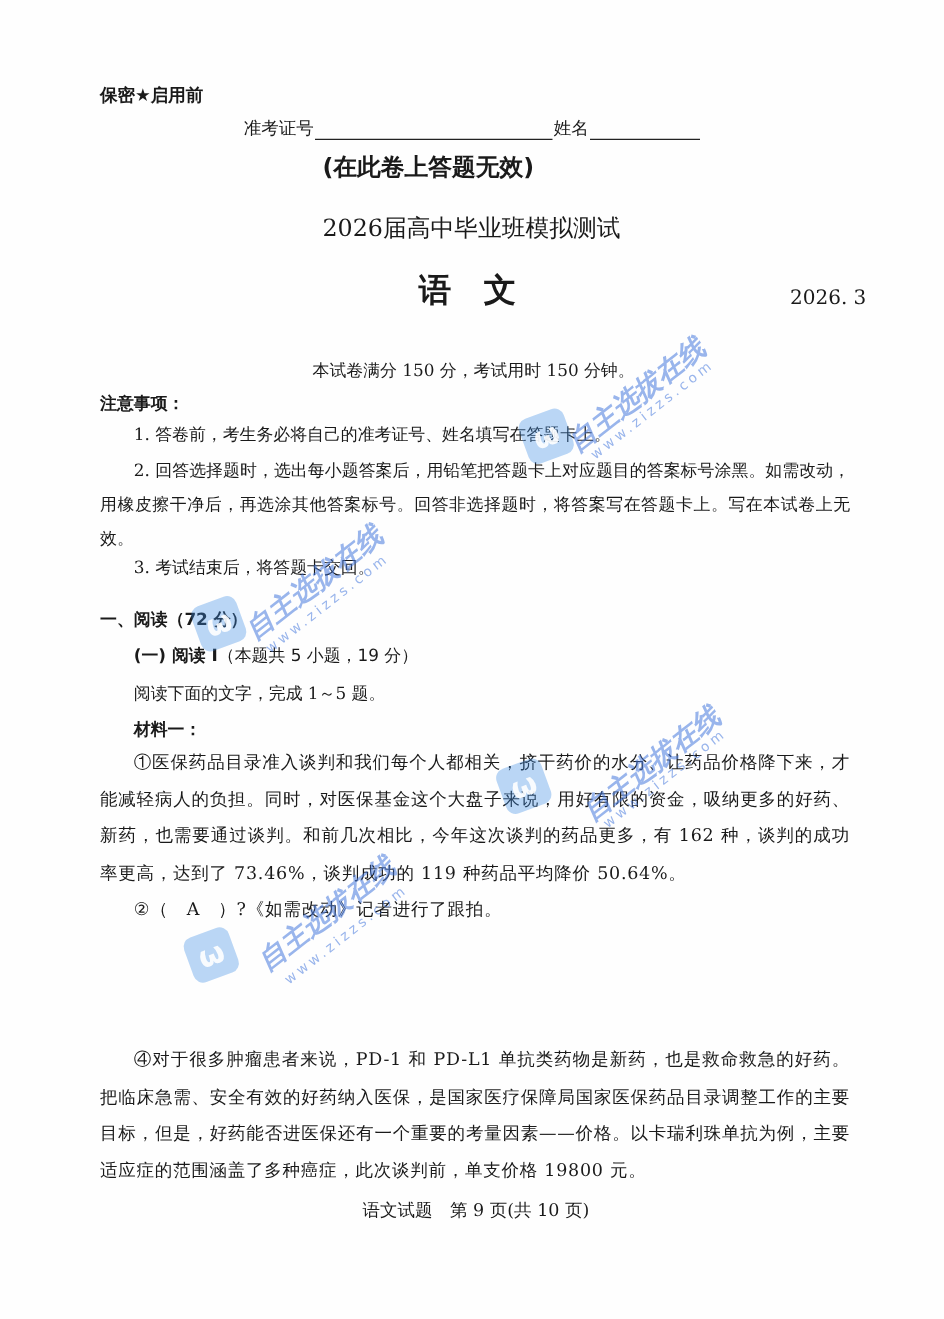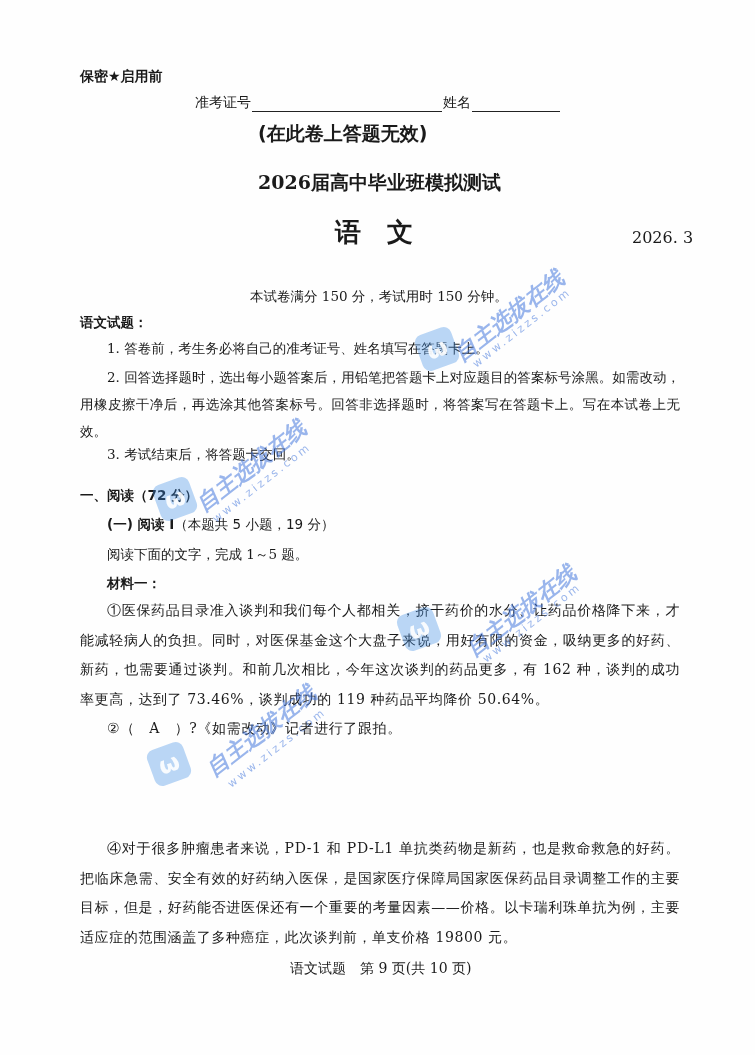--- a/index.html
+++ b/index.html
@@ -4,21 +4,21 @@
 <style>
   html, body { margin: 0; padding: 0; background: #ffffff; }
   body { width: 755px; height: 1055px; position: relative; overflow: hidden;
          font-family: "DejaVu Serif", "Liberation Serif", serif; color: #1a1a1a; }
   .page { position: absolute; left: 0; top: 0; width: 755px; height: 1055px; background: #fefefe; }
   .abs { position: absolute; white-space: nowrap; }
   .secret { left: 80px; top: 68px; font-family: "DejaVu Sans", sans-serif; font-weight: bold; font-size: 14px; }
   .idline { left: 195px; top: 94px; font-family: "DejaVu Sans", sans-serif; font-size: 14px; display: flex; align-items: flex-end; }
   .blank { display: inline-block; border-bottom: 1.3px solid #222; height: 14px; margin: 0 1px; }
   .invalid { left: 258px; top: 121px; font-family: "DejaVu Sans", sans-serif; font-weight: bold; font-size: 19px; }
-  .exam-title { left: 258px; top: 170px; font-size: 19px; font-weight: bold; }
+  .exam-title { left: 258px; top: 170px; font-size: 19px; }
   .subject { left: 335px; top: 215px; font-family: "DejaVu Sans", sans-serif; font-weight: bold; font-size: 26px; letter-spacing: 26px; }
   .date { left: 632px; top: 228px; font-size: 16px; }
   .scoreinfo { left: 250px; top: 288px; font-size: 13.5px; }
   .notice-title { left: 80px; top: 314px; font-family: "DejaVu Sans", sans-serif; font-weight: bold; font-size: 13.5px; }
   .para { position: absolute; left: 80px; width: 600px; font-size: 13.5px; line-height: 27px; text-align: justify; }
   .indent { text-indent: 27px; }
   .section { left: 80px; top: 487px; font-family: "DejaVu Sans", sans-serif; font-weight: bold; font-size: 13.5px; }
   .sub { left: 107px; top: 516px; font-family: "DejaVu Sans", sans-serif; font-size: 13.5px; }
   .sub b { font-weight: bold; }
   .instr { left: 107px; top: 546px; font-size: 13.5px; }
@@ -47,21 +47,21 @@
   </div>
 
   <div class="abs invalid">(在此卷上答题无效)</div>
 
   <div class="abs exam-title">2026届高中毕业班模拟测试</div>
   <div class="abs subject">语文</div>
   <div class="abs date">2026. 3</div>
 
   <div class="abs scoreinfo">本试卷满分 150 分，考试用时 150 分钟。</div>
 
-  <div class="abs notice-title">语文试题：</div>
+  <div class="abs notice-title">注意事项：</div>
   <div class="para indent" style="top:335px">1. 答卷前，考生务必将自己的准考证号、姓名填写在答题卡上。</div>
   <div class="para indent" style="top:364px">2. 回答选择题时，选出每小题答案后，用铅笔把答题卡上对应题目的答案标号涂黑。如需改动，用橡皮擦干净后，再选涂其他答案标号。回答非选择题时，将答案写在答题卡上。写在本试卷上无效。</div>
   <div class="para indent" style="top:441px">3. 考试结束后，将答题卡交回。</div>
 
   <div class="abs section">一、阅读（72 分）</div>
   <div class="abs sub">
     <b>(一) 阅读 I</b><span>（本题共 5 小题，19 分）</span>
   </div>
   <div class="abs instr">阅读下面的文字，完成 1～5 题。</div>
   <div class="abs mat">材料一：</div>

